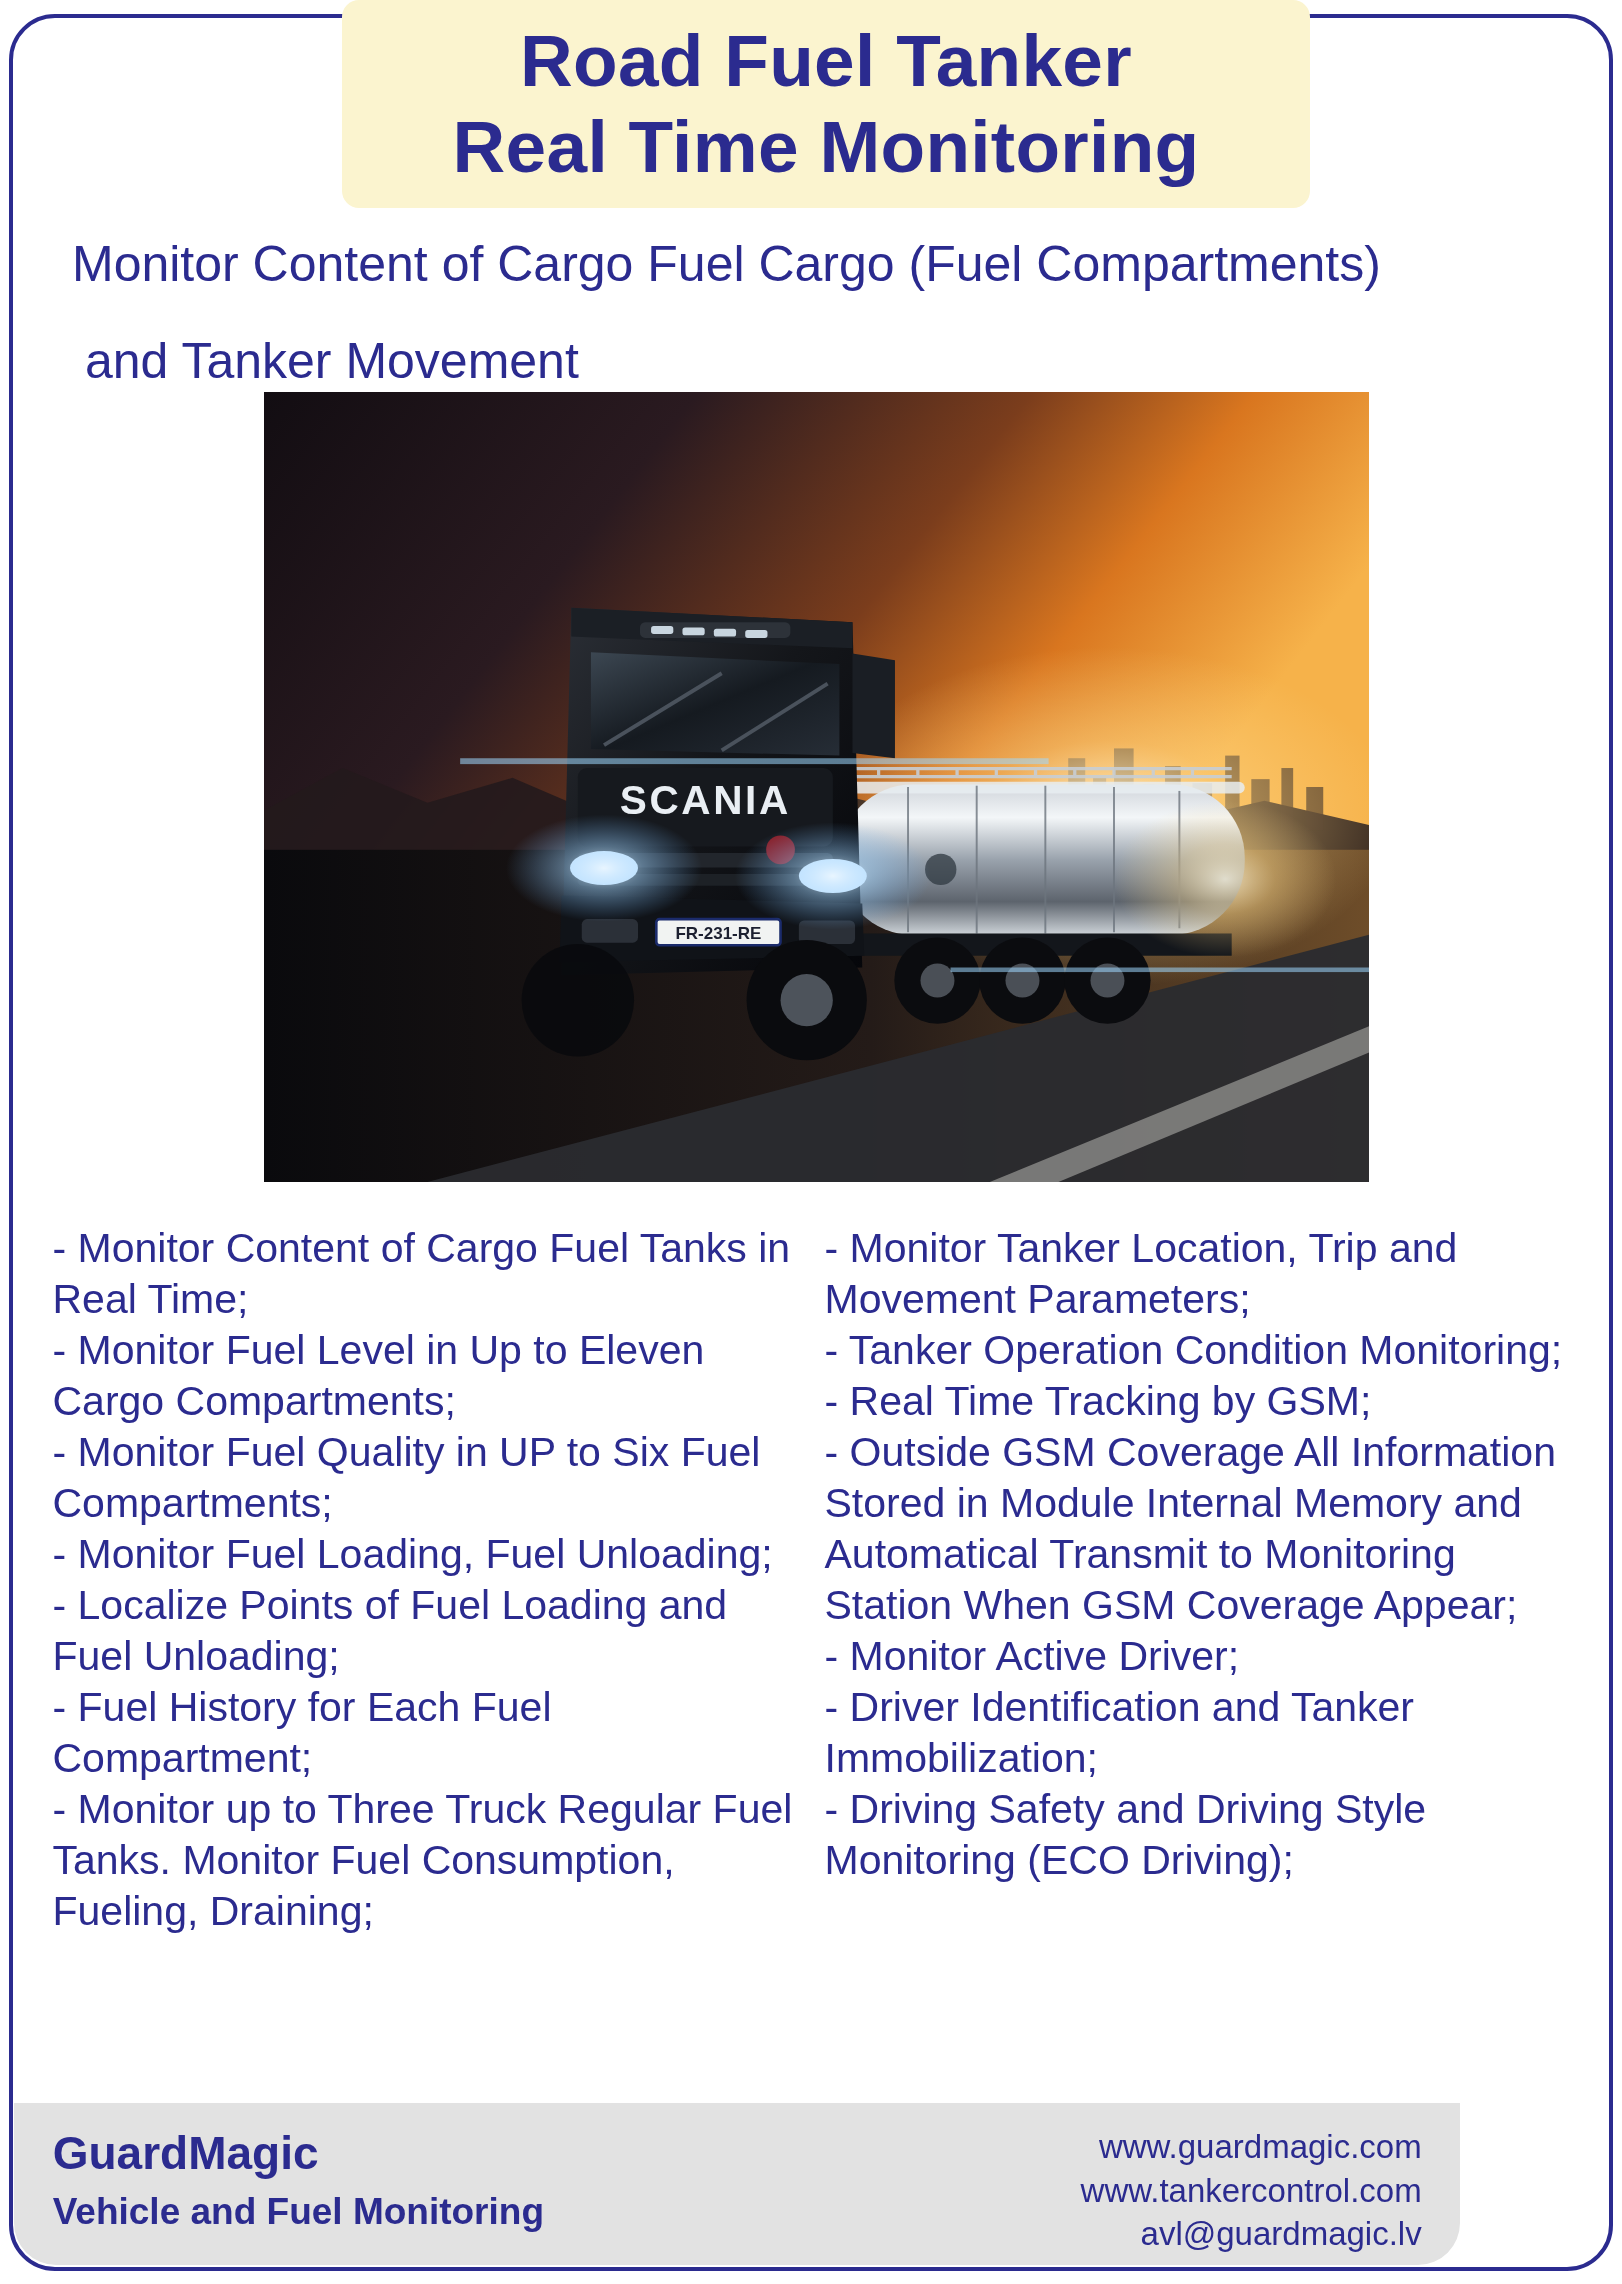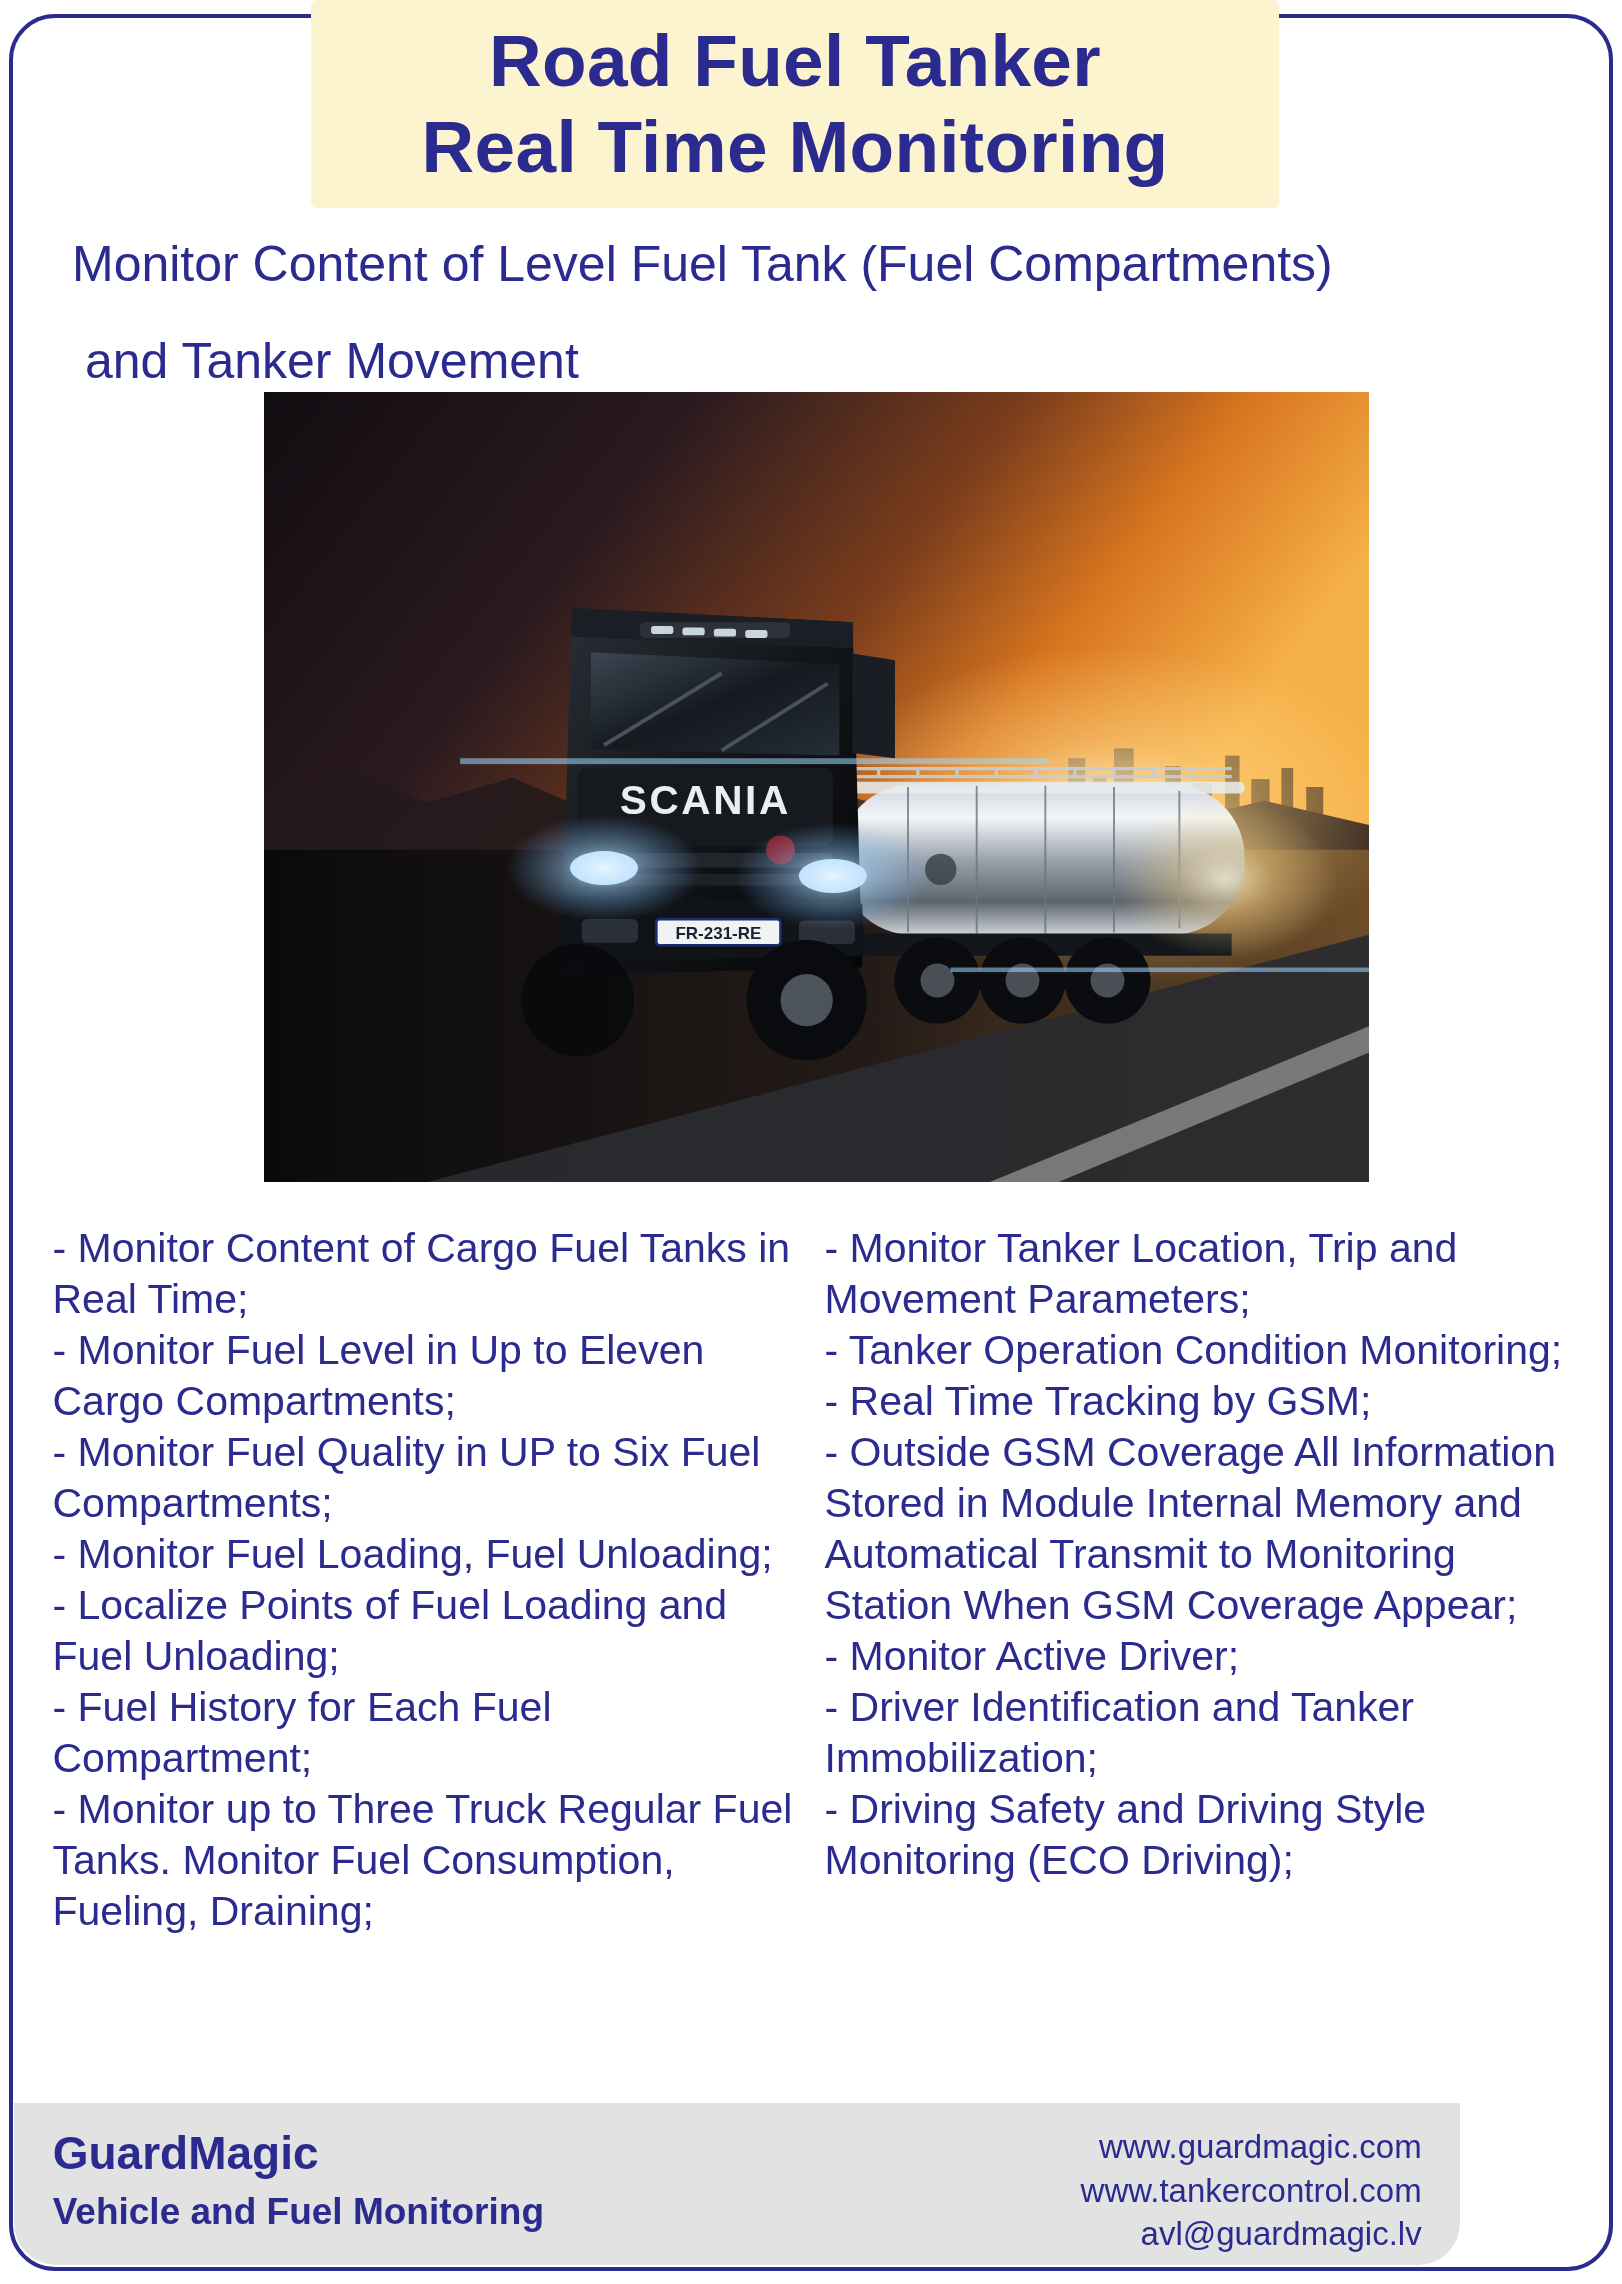--- a/index.html
+++ b/index.html
@@ -32,26 +32,26 @@
     height: 2257px;
     box-sizing: border-box;
     border: 4.6px solid #2b2b8f;
     border-radius: 46px;
     background: #ffffff;
   }
 
   
   .title-plaque {
     position: absolute;
-    left: 311px;
+    left: 342px;
     top: 0px;
     width: 968px;
     height: 208px;
     background: #fbf4cf;
-    border-radius: 6px;
+    border-radius: 17px;
     display: flex;
     flex-direction: column;
     align-items: center;
     justify-content: center;
     z-index: 5;
   }
   .title-line {
     font-size: 73px;
     font-weight: bold;
     color: #2b2b8f;
@@ -169,21 +169,21 @@
 
 <div class="page">
   <div class="frame"></div>
 
   <div class="title-plaque">
     <div class="title-line">Road Fuel Tanker</div>
     <div class="title-line">Real Time Monitoring</div>
   </div>
 
   <div class="subtitle">
-    <span>Monitor Content of Level Fuel Tank (Fuel Compartments)</span>
+    <span>Monitor Content of Cargo Fuel Cargo (Fuel Compartments)</span>
     <span class="l2">and Tanker Movement</span>
   </div>
 
   <div class="hero">
     <svg class="hero-canvas" viewBox="0 0 1690 1208" preserveAspectRatio="none">
       <defs>
         <linearGradient id="sky" x1="0" y1="0" x2="1" y2="0.35">
           <stop offset="0%" stop-color="#120d12"></stop>
           <stop offset="35%" stop-color="#2a1a20"></stop>
           <stop offset="62%" stop-color="#7b3d1c"></stop>

